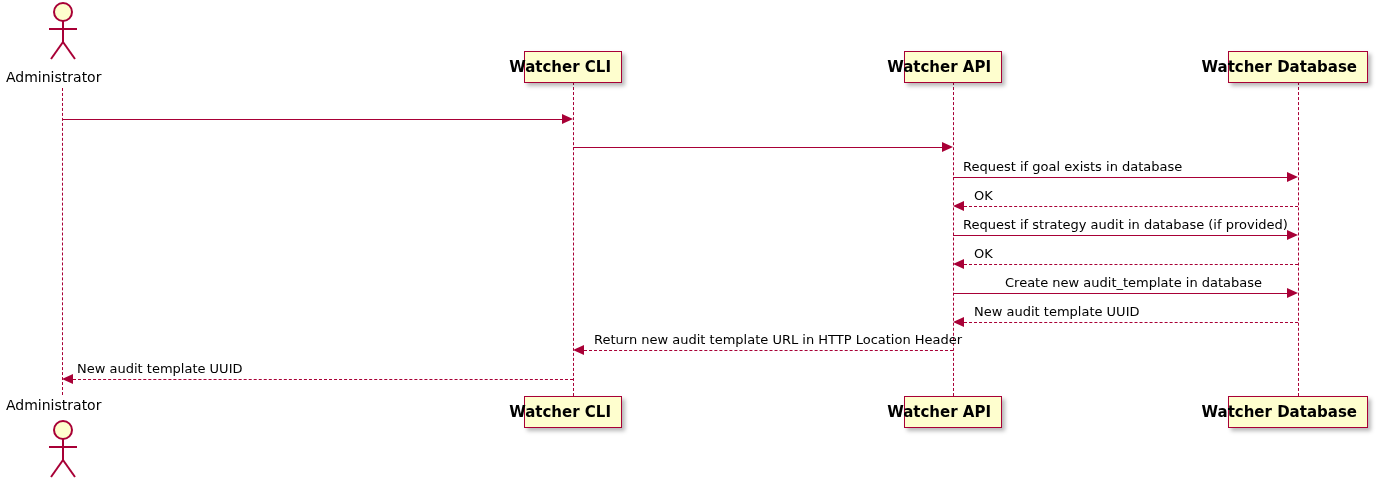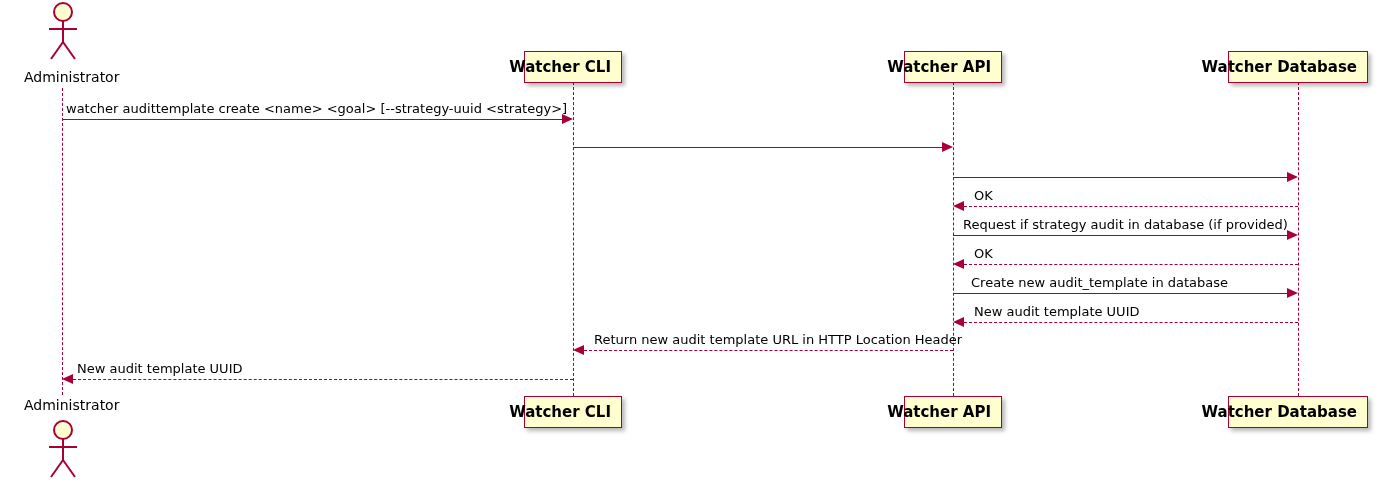--- a/index.html
+++ b/index.html
@@ -37,21 +37,20 @@
     color: #000000;
     white-space: nowrap;
     padding: 0 10px;
     font-weight: bold;
   }
   .actor-label {
     position: absolute;
     font-size: 14px;
     color: #000000;
     white-space: nowrap;
-    margin-left: 18px;
   }
   .actor-fig {
     position: absolute;
   }
   .msg-line {
     position: absolute;
     height: 0;
     border-top: 1.5px solid #A80036;
   }
   .msg-line.dotted {
@@ -102,43 +101,43 @@
   <div class="pbox" style="left:524px; top:51px; width:98px;">
     <span>Watcher CLI</span>
   </div>
   <div class="pbox" style="left:904px; top:51px; width:98px;">
     <span>Watcher API</span>
   </div>
   <div class="pbox" style="left:1228px; top:51px; width:140px;">
     <span>Watcher Database</span>
   </div>
 
-  <div class="msg-label" style="left:66px; top:102px;">watcher audittemplate create &lt;name&gt; &lt;goal&gt; [--strategy-uuid &lt;strategy&gt;]</div>
   <div class="msg-line" style="left:62px; top:119px; width:500px;"></div>
   <div class="arrow-head right" style="left:562px; top:114px;"></div>
 
   <div class="msg-line" style="left:573px; top:147px; width:369px;"></div>
   <div class="arrow-head right" style="left:942px; top:142px;"></div>
 
+  <div class="msg-label" style="left:963px; top:160px;">Request if goal exists in database</div>
   <div class="msg-line" style="left:953px; top:177px; width:334px;"></div>
   <div class="arrow-head right" style="left:1287px; top:172px;"></div>
 
   <div class="msg-label" style="left:974px; top:189px;">OK</div>
   <div class="msg-line dotted" style="left:964px; top:206px; width:334px;"></div>
   <div class="arrow-head left" style="left:953px; top:201px;"></div>
 
   <div class="msg-label" style="left:963px; top:218px;">Request if strategy audit in database (if provided)</div>
   <div class="msg-line" style="left:953px; top:235px; width:334px;"></div>
   <div class="arrow-head right" style="left:1287px; top:230px;"></div>
 
   <div class="msg-label" style="left:974px; top:247px;">OK</div>
   <div class="msg-line dotted" style="left:964px; top:264px; width:334px;"></div>
   <div class="arrow-head left" style="left:953px; top:259px;"></div>
 
-  <div class="msg-label" style="left:971px; top:276px;">Create new audit_template in database</div>
+  <div class="msg-label" style="left:1005px; top:276px;">Create new audit_template in database</div>
   <div class="msg-line" style="left:953px; top:293px; width:334px;"></div>
   <div class="arrow-head right" style="left:1287px; top:288px;"></div>
 
   <div class="msg-label" style="left:974px; top:305px;">New audit template UUID</div>
   <div class="msg-line dotted" style="left:964px; top:322px; width:334px;"></div>
   <div class="arrow-head left" style="left:953px; top:317px;"></div>
 
   <div class="msg-label" style="left:594px; top:333px;">Return new audit template URL in HTTP Location Header</div>
   <div class="msg-line dotted" style="left:584px; top:350px; width:369px;"></div>
   <div class="arrow-head left" style="left:573px; top:345px;"></div>

